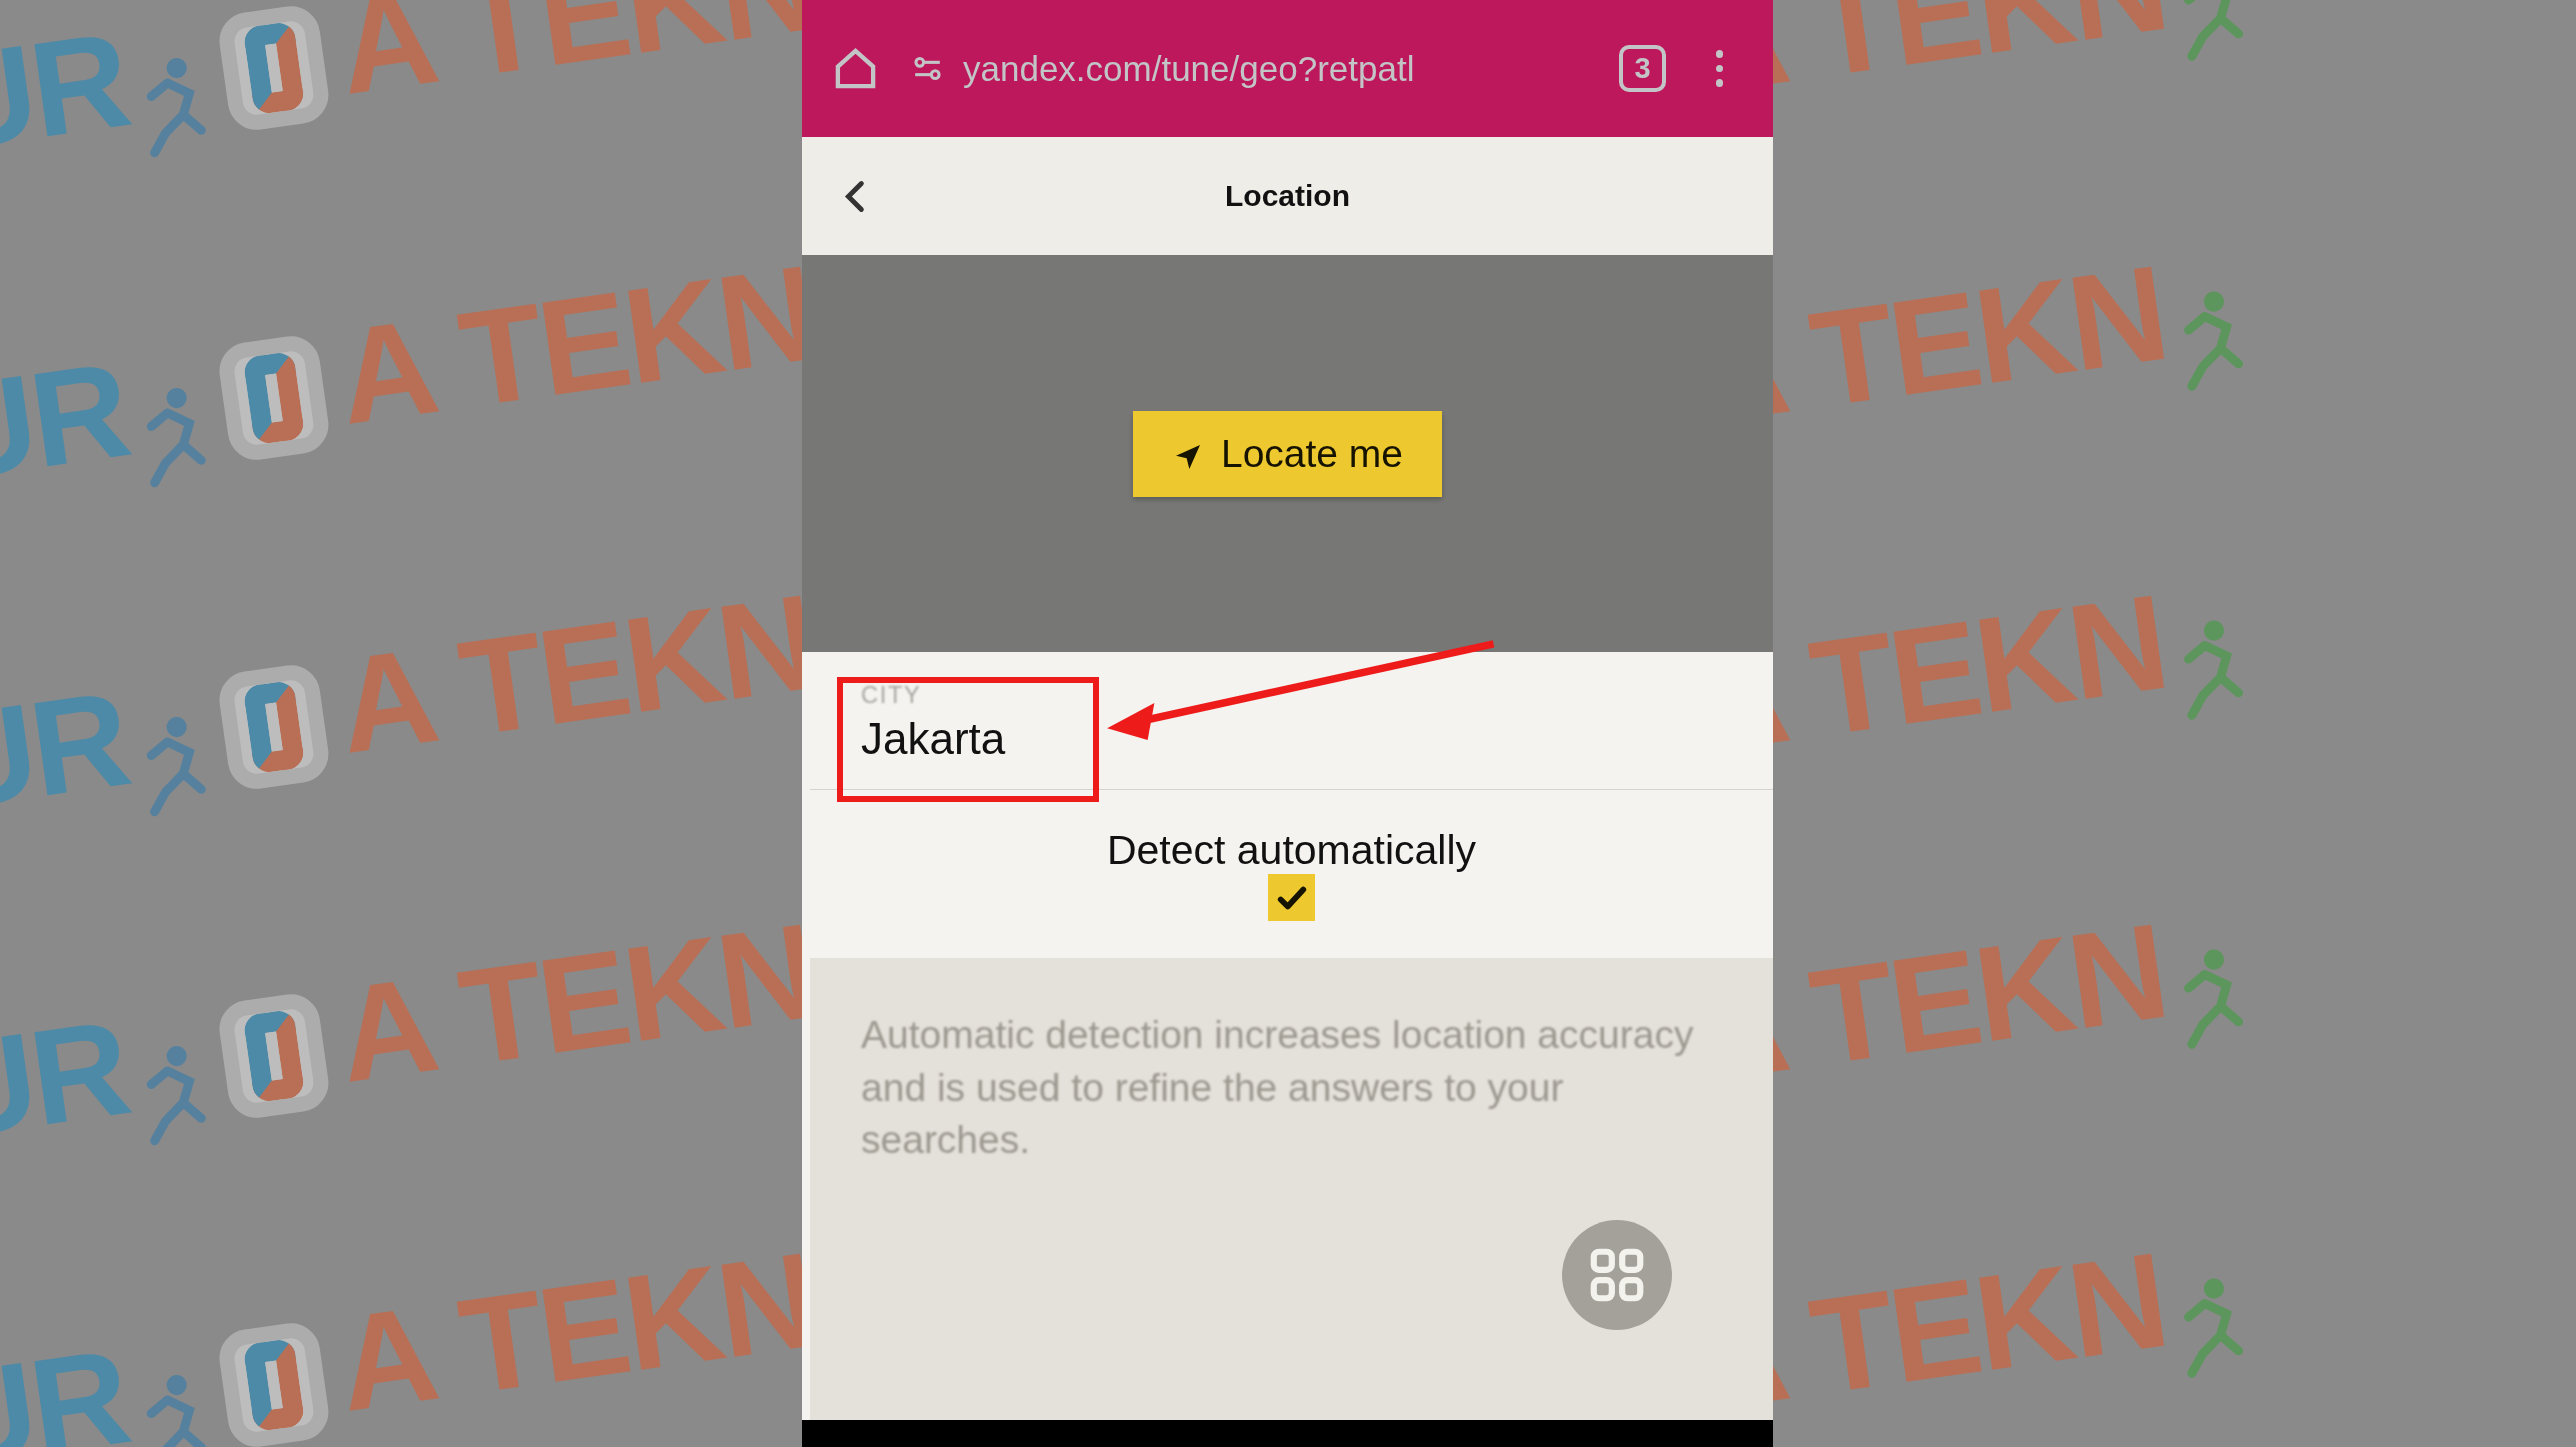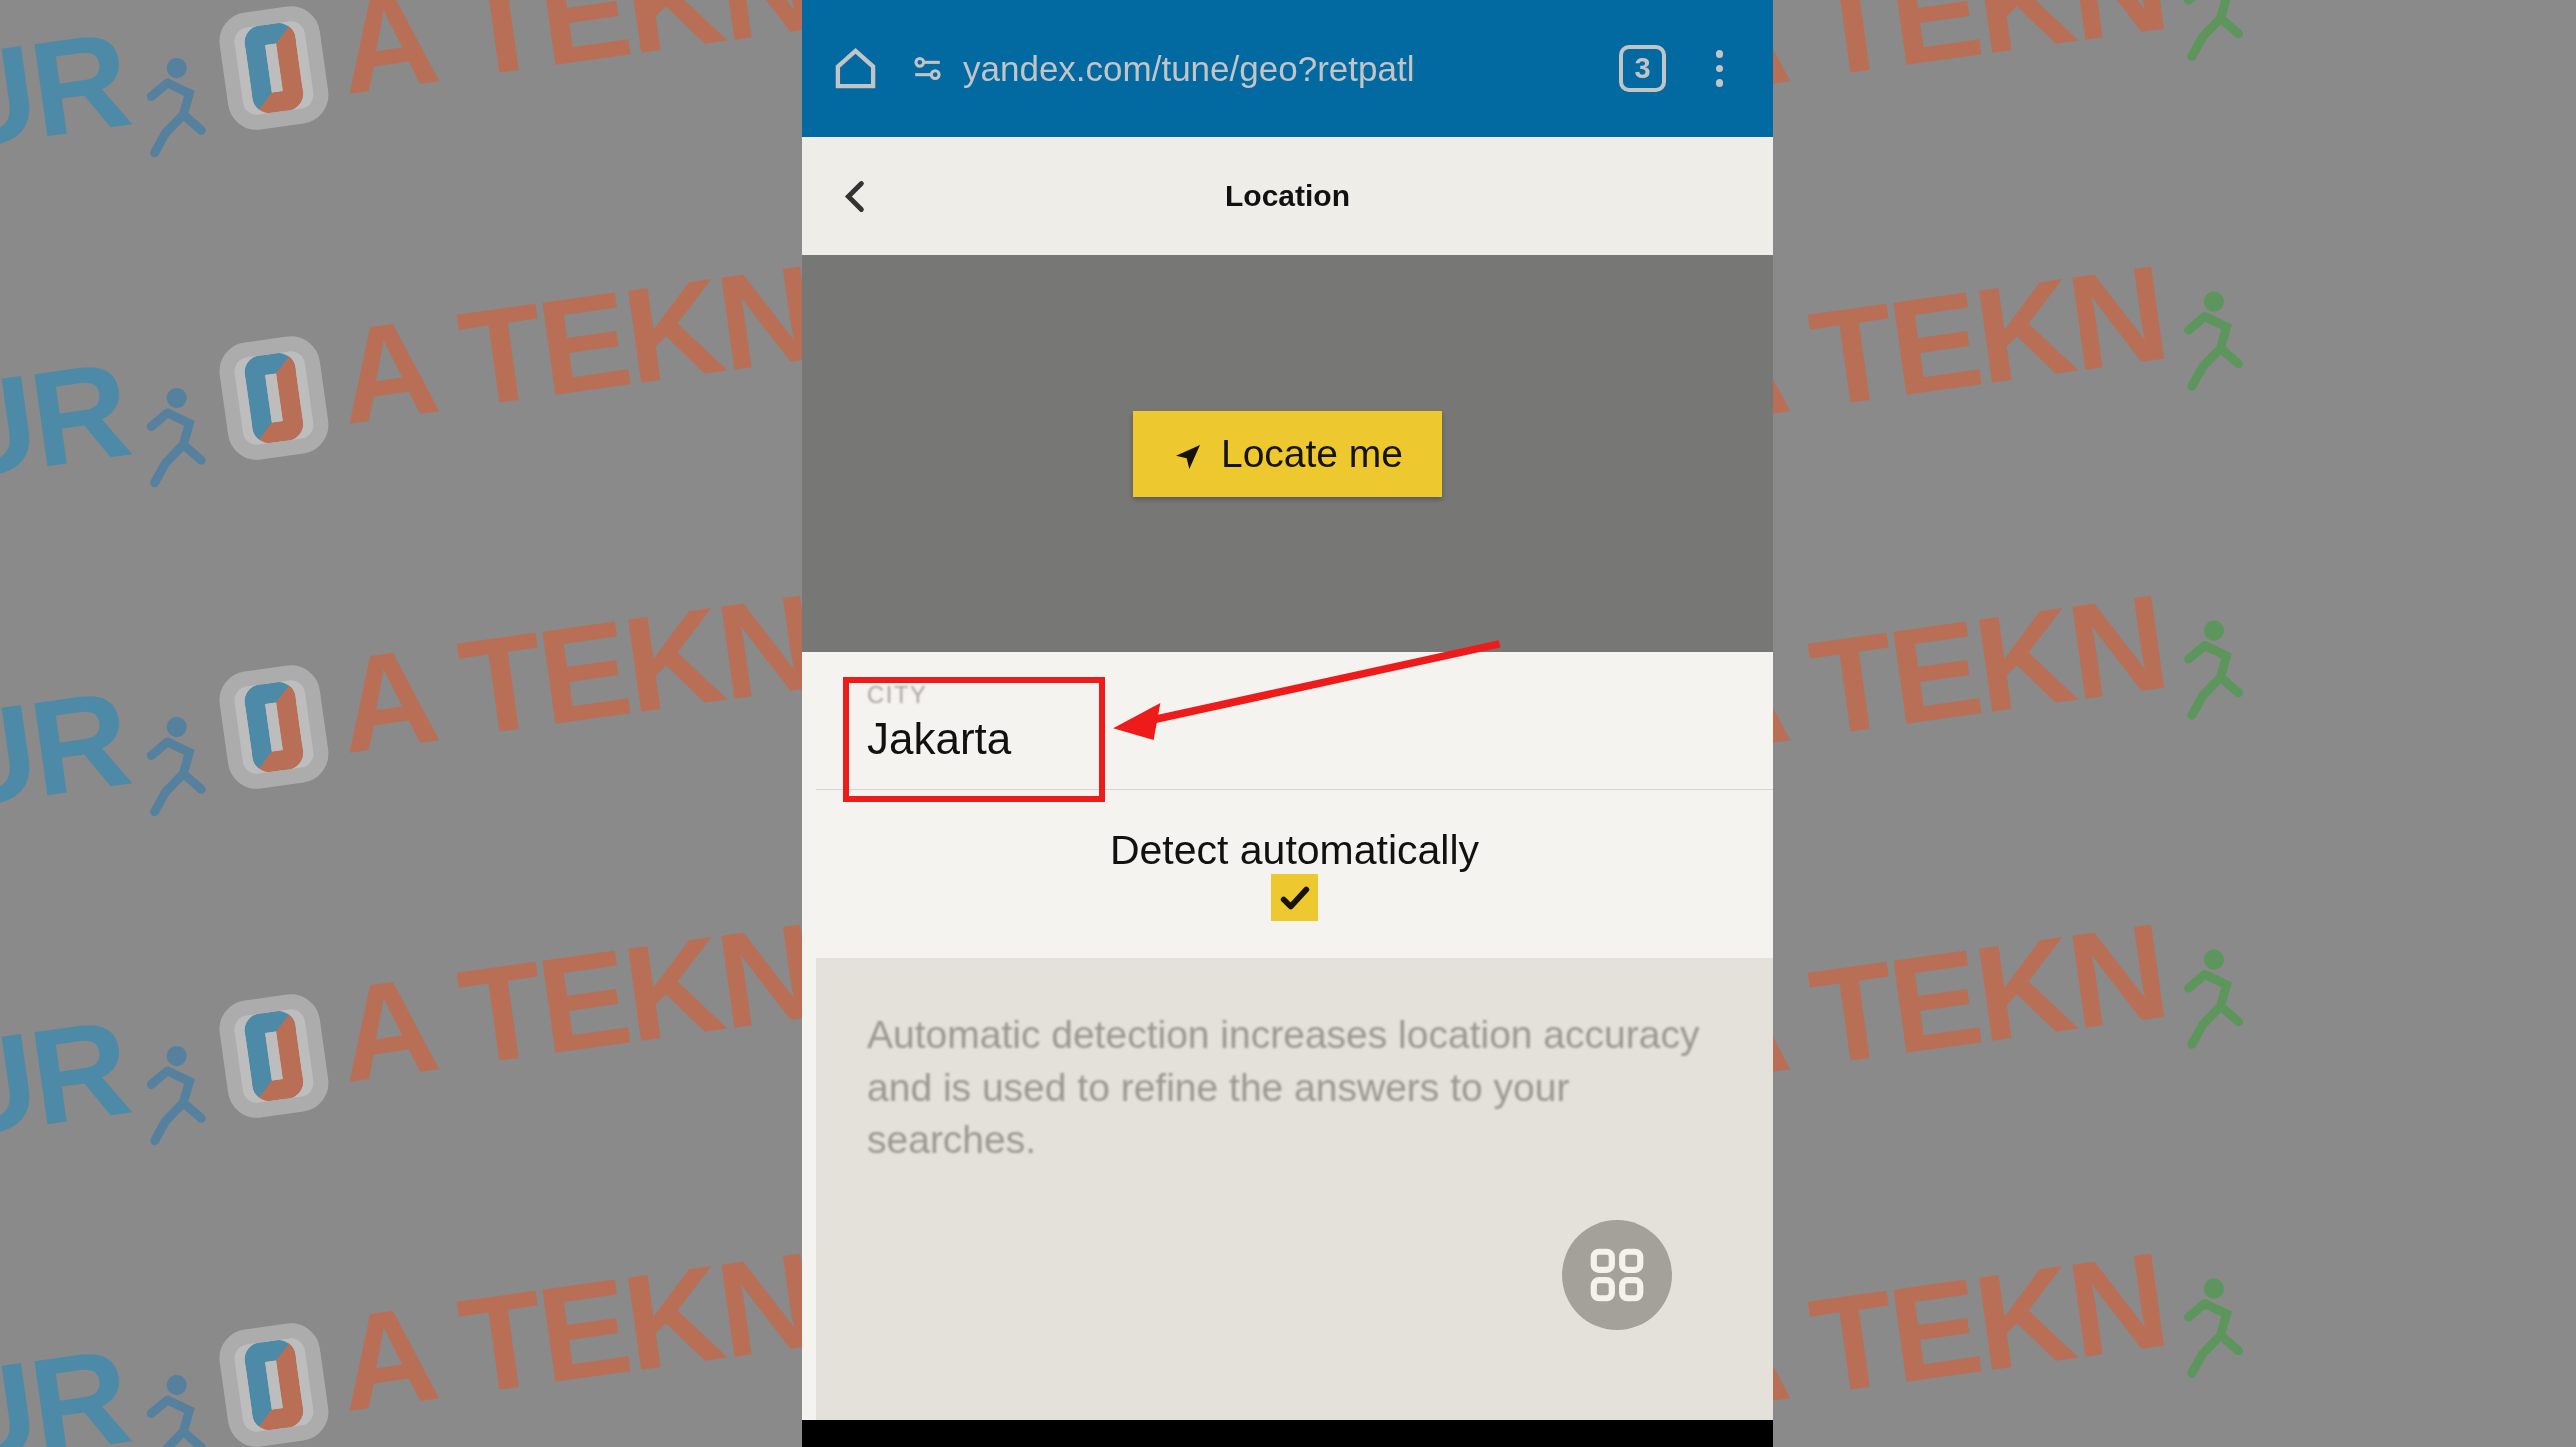--- a/index.html
+++ b/index.html
@@ -76,21 +76,21 @@
     left: 802px;
     top: 0;
     width: 971px;
     height: 1448px;
     background: #000;
   }
 
   
   .browser-bar {
     height: 137px;
-    background: #0369a1;
+    background: #be185d;
     display: flex;
     align-items: center;
     padding: 0 30px;
     gap: 30px;
   }
   .home-icon { width: 47px; height: 47px; flex: 0 0 auto; }
   .home-icon svg { width: 100%; height: 100%; }
   .url-area {
     flex: 1;
     display: flex;
@@ -159,21 +159,21 @@
     font-size: 39px;
     border: none;
     box-shadow: 0 2.5px 5px rgba(0,0,0,0.25);
   }
   .locate-btn .nav-icon { width: 32px; height: 32px; }
   .locate-btn .nav-icon svg { width: 100%; height: 100%; }
 
   
   .form-area {
     background: #f5f3ef;
-    padding: 0 0 0 14px;
+    padding: 0 0 0 8px;
     position: relative;
   }
   .city-row {
     padding: 30px 51px 25px 51px;
     border-bottom: 1.7px solid #d6d3cd;
     position: relative;
   }
   .city-label {
     font-size: 23.6px;
     color: #a8a5a0;

